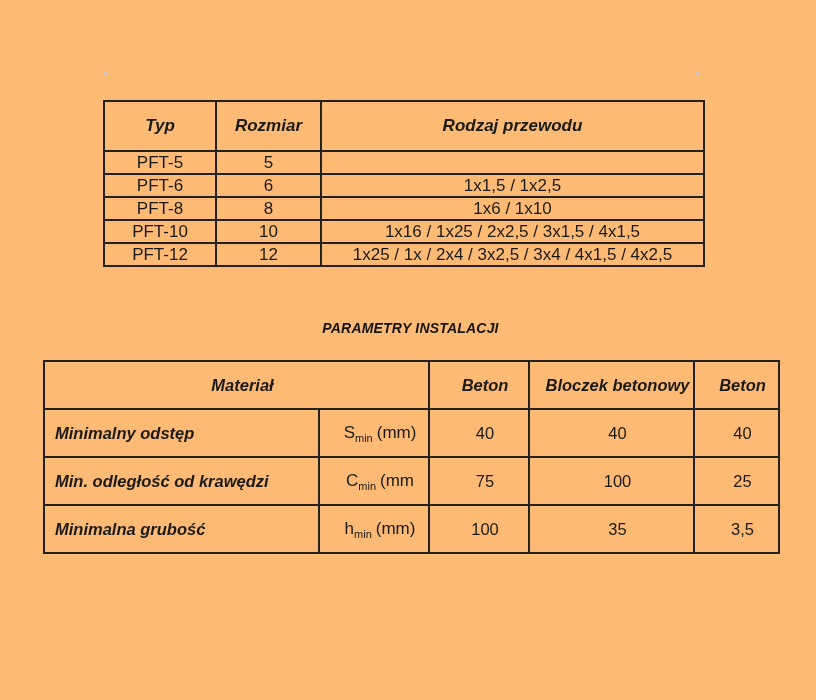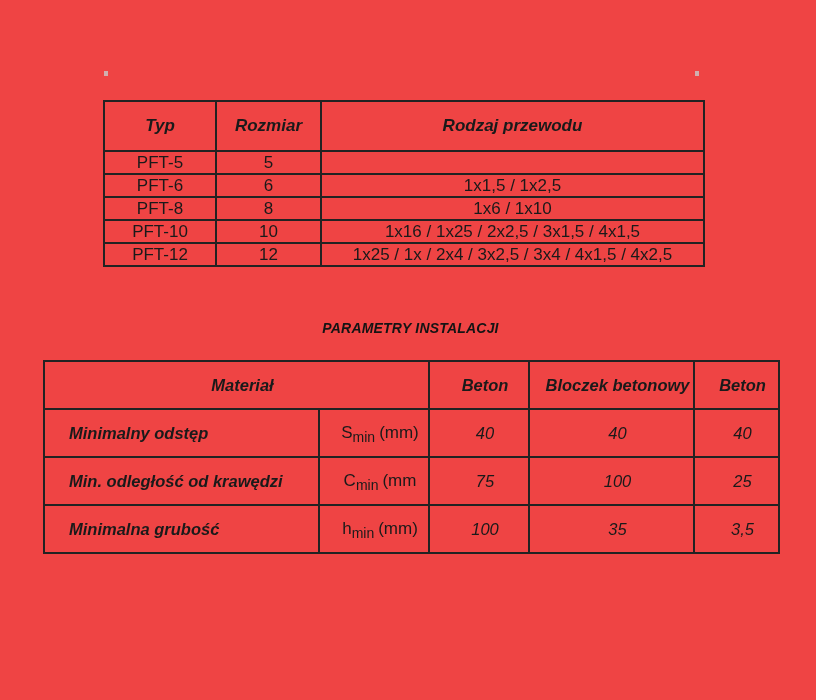--- a/index.html
+++ b/index.html
@@ -4,21 +4,21 @@
 <style>
   html, body {
     margin: 0;
     padding: 0;
     background: #ffffff;
   }
   .page {
     position: relative;
     width: 816px;
     height: 700px;
-    background: #ef4444;
+    background: #fdba74;
     font-family: "Liberation Sans", sans-serif;
     color: #1a1a1a;
     overflow: hidden;
   }
   .speck {
     position: absolute;
     width: 4px;
     height: 5px;
     background: #c9c9c9;
     opacity: 0.8;
@@ -90,38 +90,37 @@
     font-size: 16.5px;
     font-weight: bold;
     font-style: italic;
     text-align: center;
   }
   .t2 .row-label {
     font-size: 16.5px;
     font-weight: bold;
     font-style: italic;
     text-align: left;
-    padding-left: 24px;
+    padding-left: 10px;
   }
   .t2 .symbol-cell {
     font-size: 17px;
     font-weight: normal;
     font-style: normal;
     text-align: center;
   }
   .t2 .symbol-cell sub {
-    font-size: 14px;
+    font-size: 11px;
     line-height: 0;
   }
   .t2 .symbol-unit {
     margin-left: 4px;
   }
   .t2 .value-cell {
     font-size: 16.5px;
-    font-style: italic;
     text-align: center;
   }
 </style>
 </head>
 <body>
 
 <div class="page">
 
   <span class="speck speck-left"></span>
   <span class="speck speck-right"></span>

